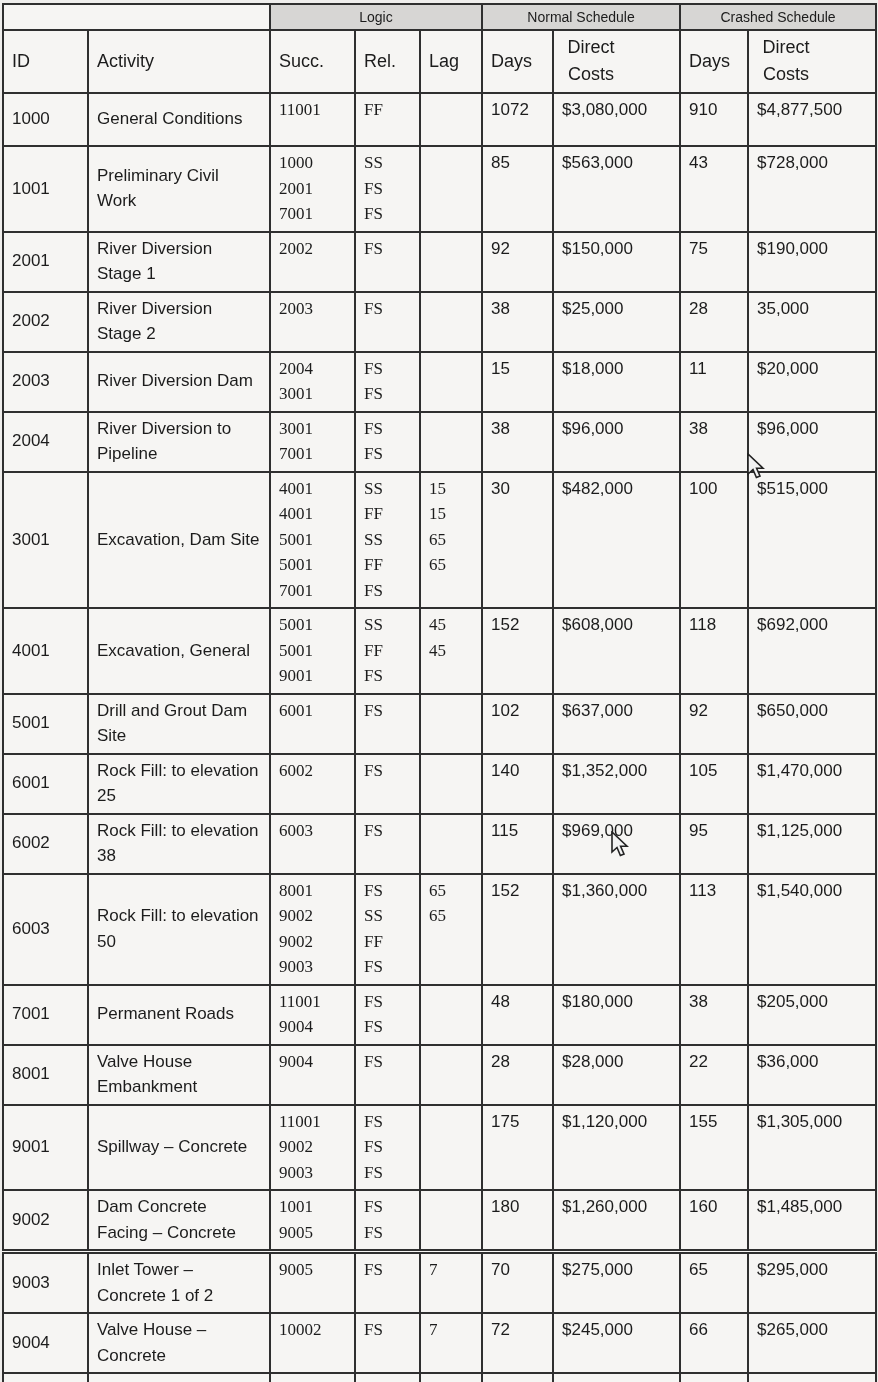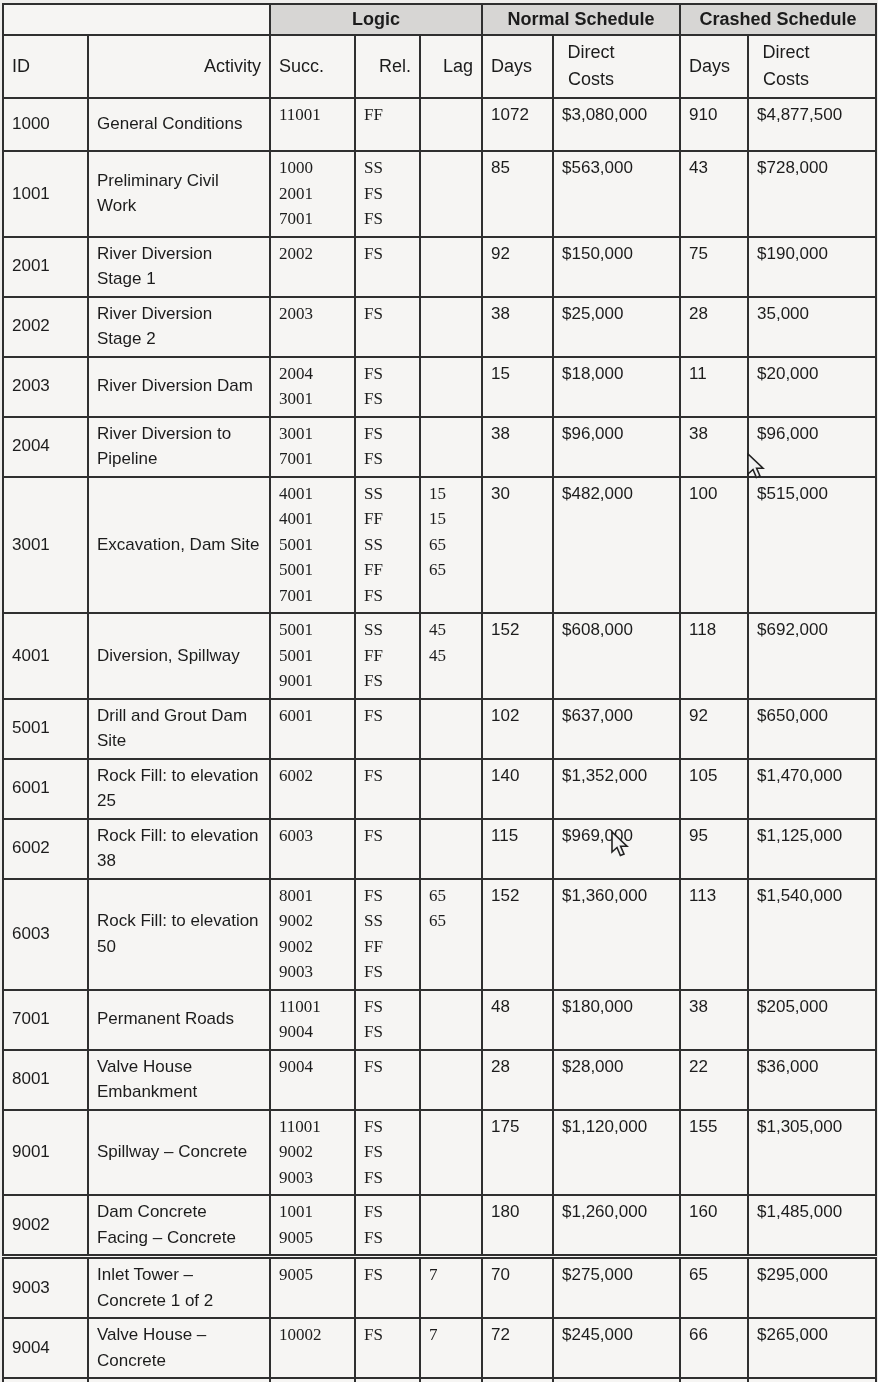--- a/index.html
+++ b/index.html
@@ -13,26 +13,26 @@
     position:absolute; left:2px; top:3px; width:873px;
     border-collapse:collapse; table-layout:fixed;
     background:#f6f5f3;
   }
   .sched th, .sched td {
     border:2px solid #2f2f2f;
     padding:3px 8px 4px 8px;
     font-size:17px; line-height:1.5;
     overflow:hidden;
   }
-  thead tr.group th { height:22px; font-size:18px; font-weight:bold; padding:1px 4px; }
+  thead tr.group th { height:22px; font-size:14px; font-weight:normal; padding:1px 4px; }
   th.gray { background:#d7d6d4; }
   th.corner { background:#f6f5f3; }
   thead tr.cols th { font-weight:normal; font-size:18px; height:48px; vertical-align:middle; }
   .hl { text-align:left; }
-  .hc { text-align:right; }
+  .hc { text-align:left; }
   .wrapcap { display:inline-block; max-width:58px; text-align:center; }
   td.mid { vertical-align:middle; text-align:left; }
   td.top { vertical-align:top; text-align:left; }
   td.pre { white-space:pre-line;font-family:Liberation Serif, serif; }
   tr.dbl td { border-top:5px double #2f2f2f; }
   .cursor { position:absolute; width:24px; height:28px; pointer-events:none; }
 </style>
 </head>
 <body>
 
@@ -161,21 +161,21 @@
 15
 65
 65</td>
           <td class="top">30</td>
           <td class="top">$482,000</td>
           <td class="top">100</td>
           <td class="top">$515,000</td>
         </tr>
         <tr style="height: 81px;">
           <td class="mid">4001</td>
-          <td class="mid">Diversion, Spillway</td>
+          <td class="mid">Excavation, General</td>
           <td class="top pre">5001
 5001
 9001</td>
           <td class="top pre">SS
 FF
 FS</td>
           <td class="top pre">45
 45</td>
           <td class="top">152</td>
           <td class="top">$608,000</td>

